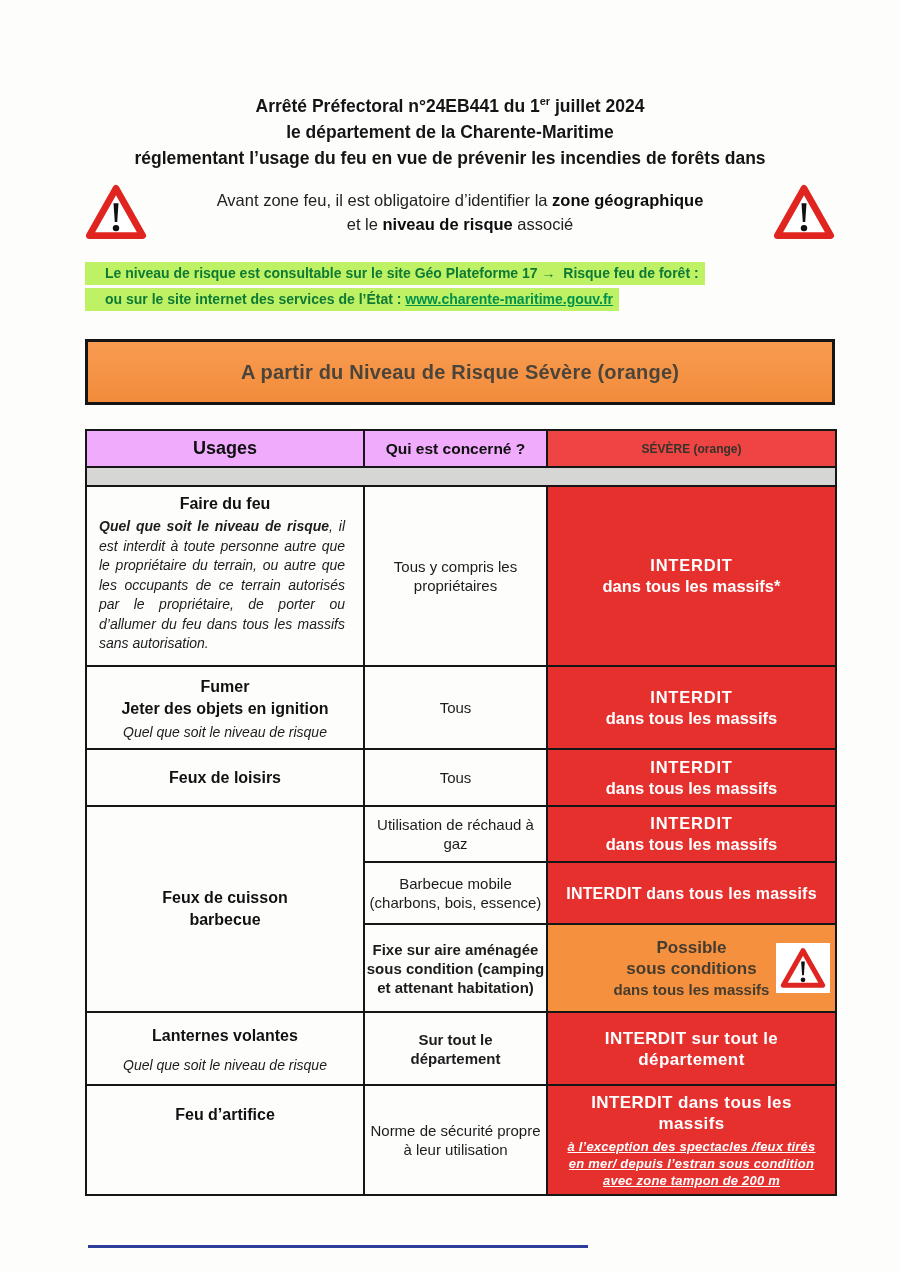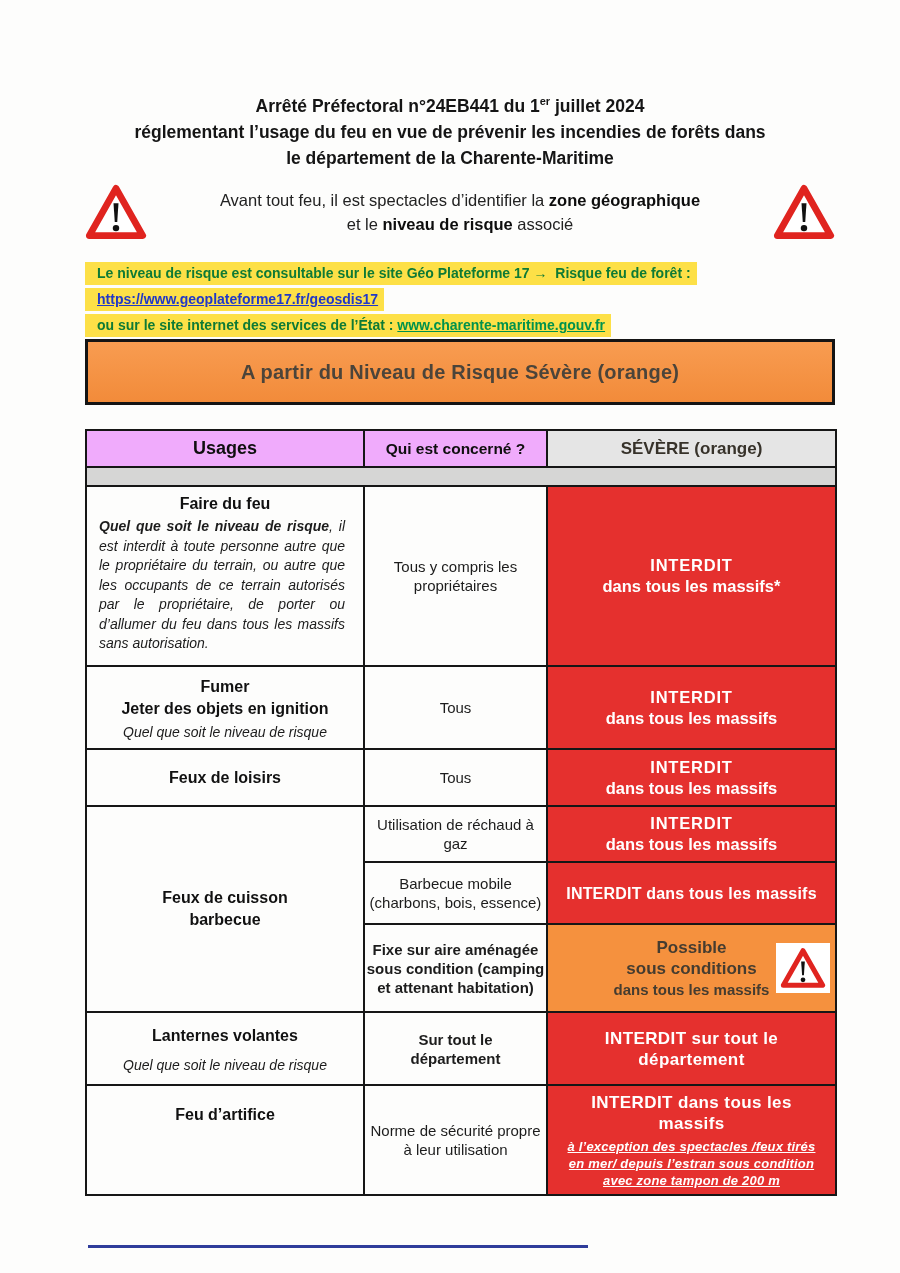--- a/index.html
+++ b/index.html
@@ -24,21 +24,21 @@
   .tri { width:62px; height:60px; flex:0 0 auto; }
   .tri svg { width:100%; height:100%; display:block; }
   .warning-text {
     flex:1; text-align:center; font-size:16.5px; line-height:24px; color:#222; padding:0 10px;
   }
   .warning-text b { color:#0d0d0d; }
 
   
   .links-block { position:absolute; top:262px; left:85px; font-weight:bold; font-size:14px; }
   .links-block .line { margin-bottom:3px; }
-  .hl { display:inline-block; background:#fde047; padding:2px 6px 3px 12px; white-space:pre; line-height:18px; }
+  .hl { display:inline-block; background:#bef264; padding:2px 6px 3px 20px; white-space:pre; line-height:18px; }
   .green-text { color:#0e7a35; }
   .link-blue { color:#2038c8; text-decoration:underline; cursor:pointer; }
   .link-green { color:#00924c; text-decoration:underline; cursor:pointer; font-weight:bold; }
 
   
   .banner {
     position:absolute; top:339px; left:85px; width:750px; height:66px; box-sizing:border-box;
     background:linear-gradient(180deg,#f89c51 0%,#f28b3a 100%);
     border:3px solid #141414;
     display:flex; align-items:center; justify-content:center;
@@ -49,21 +49,21 @@
   .doc-table {
     position:absolute; top:429px; left:85px; width:750px;
     border-collapse:collapse; table-layout:fixed;
   }
   .doc-table th, .doc-table td {
     border:2px solid #161616; padding:0; box-sizing:border-box; vertical-align:middle;
   }
   .doc-table th { background:#f0abfc; height:37px; color:#0f0f0f; }
   th.h-usages { font-size:18px; }
   th.h-who { font-size:15.5px; }
-  th.h-severe { background:#e5e5e5; font-size:17px; color:#37322a; }
+  th.h-severe { background:#ef4444; font-size:12px; color:#37322a; }
 
   tr.spacer-row td { height:19px; background:#d6d6d5; }
 
   tr.r-feu td { height:180px; }
   tr.r-fumer td { height:83px; }
   tr.r-loisirs td { height:57px; }
   tr.r-rechaud td { height:56px; }
   tr.r-mobile td { height:62px; }
   tr.r-fixe td { height:88px; }
   tr.r-lanternes td { height:73px; }
@@ -111,51 +111,48 @@
     position:absolute; top:1245px; left:88px; width:500px; height:3px; background:#2f3d9b;
   }
 </style>
 </head>
 <body>
 
 <div class="page">
 
   <div class="title-block">
     <div><span>Arrêté Préfectoral n°24EB441 du 1</span><sup>er</sup><span> juillet 2024</span></div>
+    <div>le département de la Charente-Maritime</div>
     <div>réglementant l’usage du feu en vue de prévenir les incendies de forêts dans</div>
-    <div>le département de la Charente-Maritime</div>
   </div>
 
   <div class="warning-row">
     <span class="tri">
       <svg viewBox="0 0 100 92">
         <path d="M50 8 L93 84 L7 84 Z" fill="#ffffff" stroke="#e0241f" stroke-width="11" stroke-linejoin="round"></path>
         <path d="M46 32 L54 32 L52 62 L48 62 Z" fill="#111111"></path>
         <circle cx="50" cy="72" r="5.2" fill="#111111"></circle>
       </svg>
     </span>
     <div class="warning-text">
-      <span>Avant tout feu, il est spectacles d’identifier la </span><b>zone géographique</b><br>
+      <span>Avant zone feu, il est obligatoire d’identifier la </span><b>zone géographique</b><br>
       <span>et le </span><b>niveau de risque</b><span> associé</span>
     </div>
     <span class="tri">
       <svg viewBox="0 0 100 92">
         <path d="M50 8 L93 84 L7 84 Z" fill="#ffffff" stroke="#e0241f" stroke-width="11" stroke-linejoin="round"></path>
         <path d="M46 32 L54 32 L52 62 L48 62 Z" fill="#111111"></path>
         <circle cx="50" cy="72" r="5.2" fill="#111111"></circle>
       </svg>
     </span>
   </div>
 
   <div class="links-block">
     <div class="line">
       <span class="hl green-text">Le niveau de risque est consultable sur le site Géo Plateforme 17 →  Risque feu de forêt :</span>
-    </div>
-    <div class="line">
-      <a class="hl link-blue">https://www.geoplateforme17.fr/geosdis17</a>
     </div>
     <div class="line">
       <span class="hl"><span class="green-text">ou sur le site internet des services de l’État : </span><a class="link-green">www.charente-maritime.gouv.fr</a></span>
     </div>
   </div>
 
   <div class="banner">
     <span>A partir du Niveau de Risque Sévère (orange)</span>
   </div>
 

